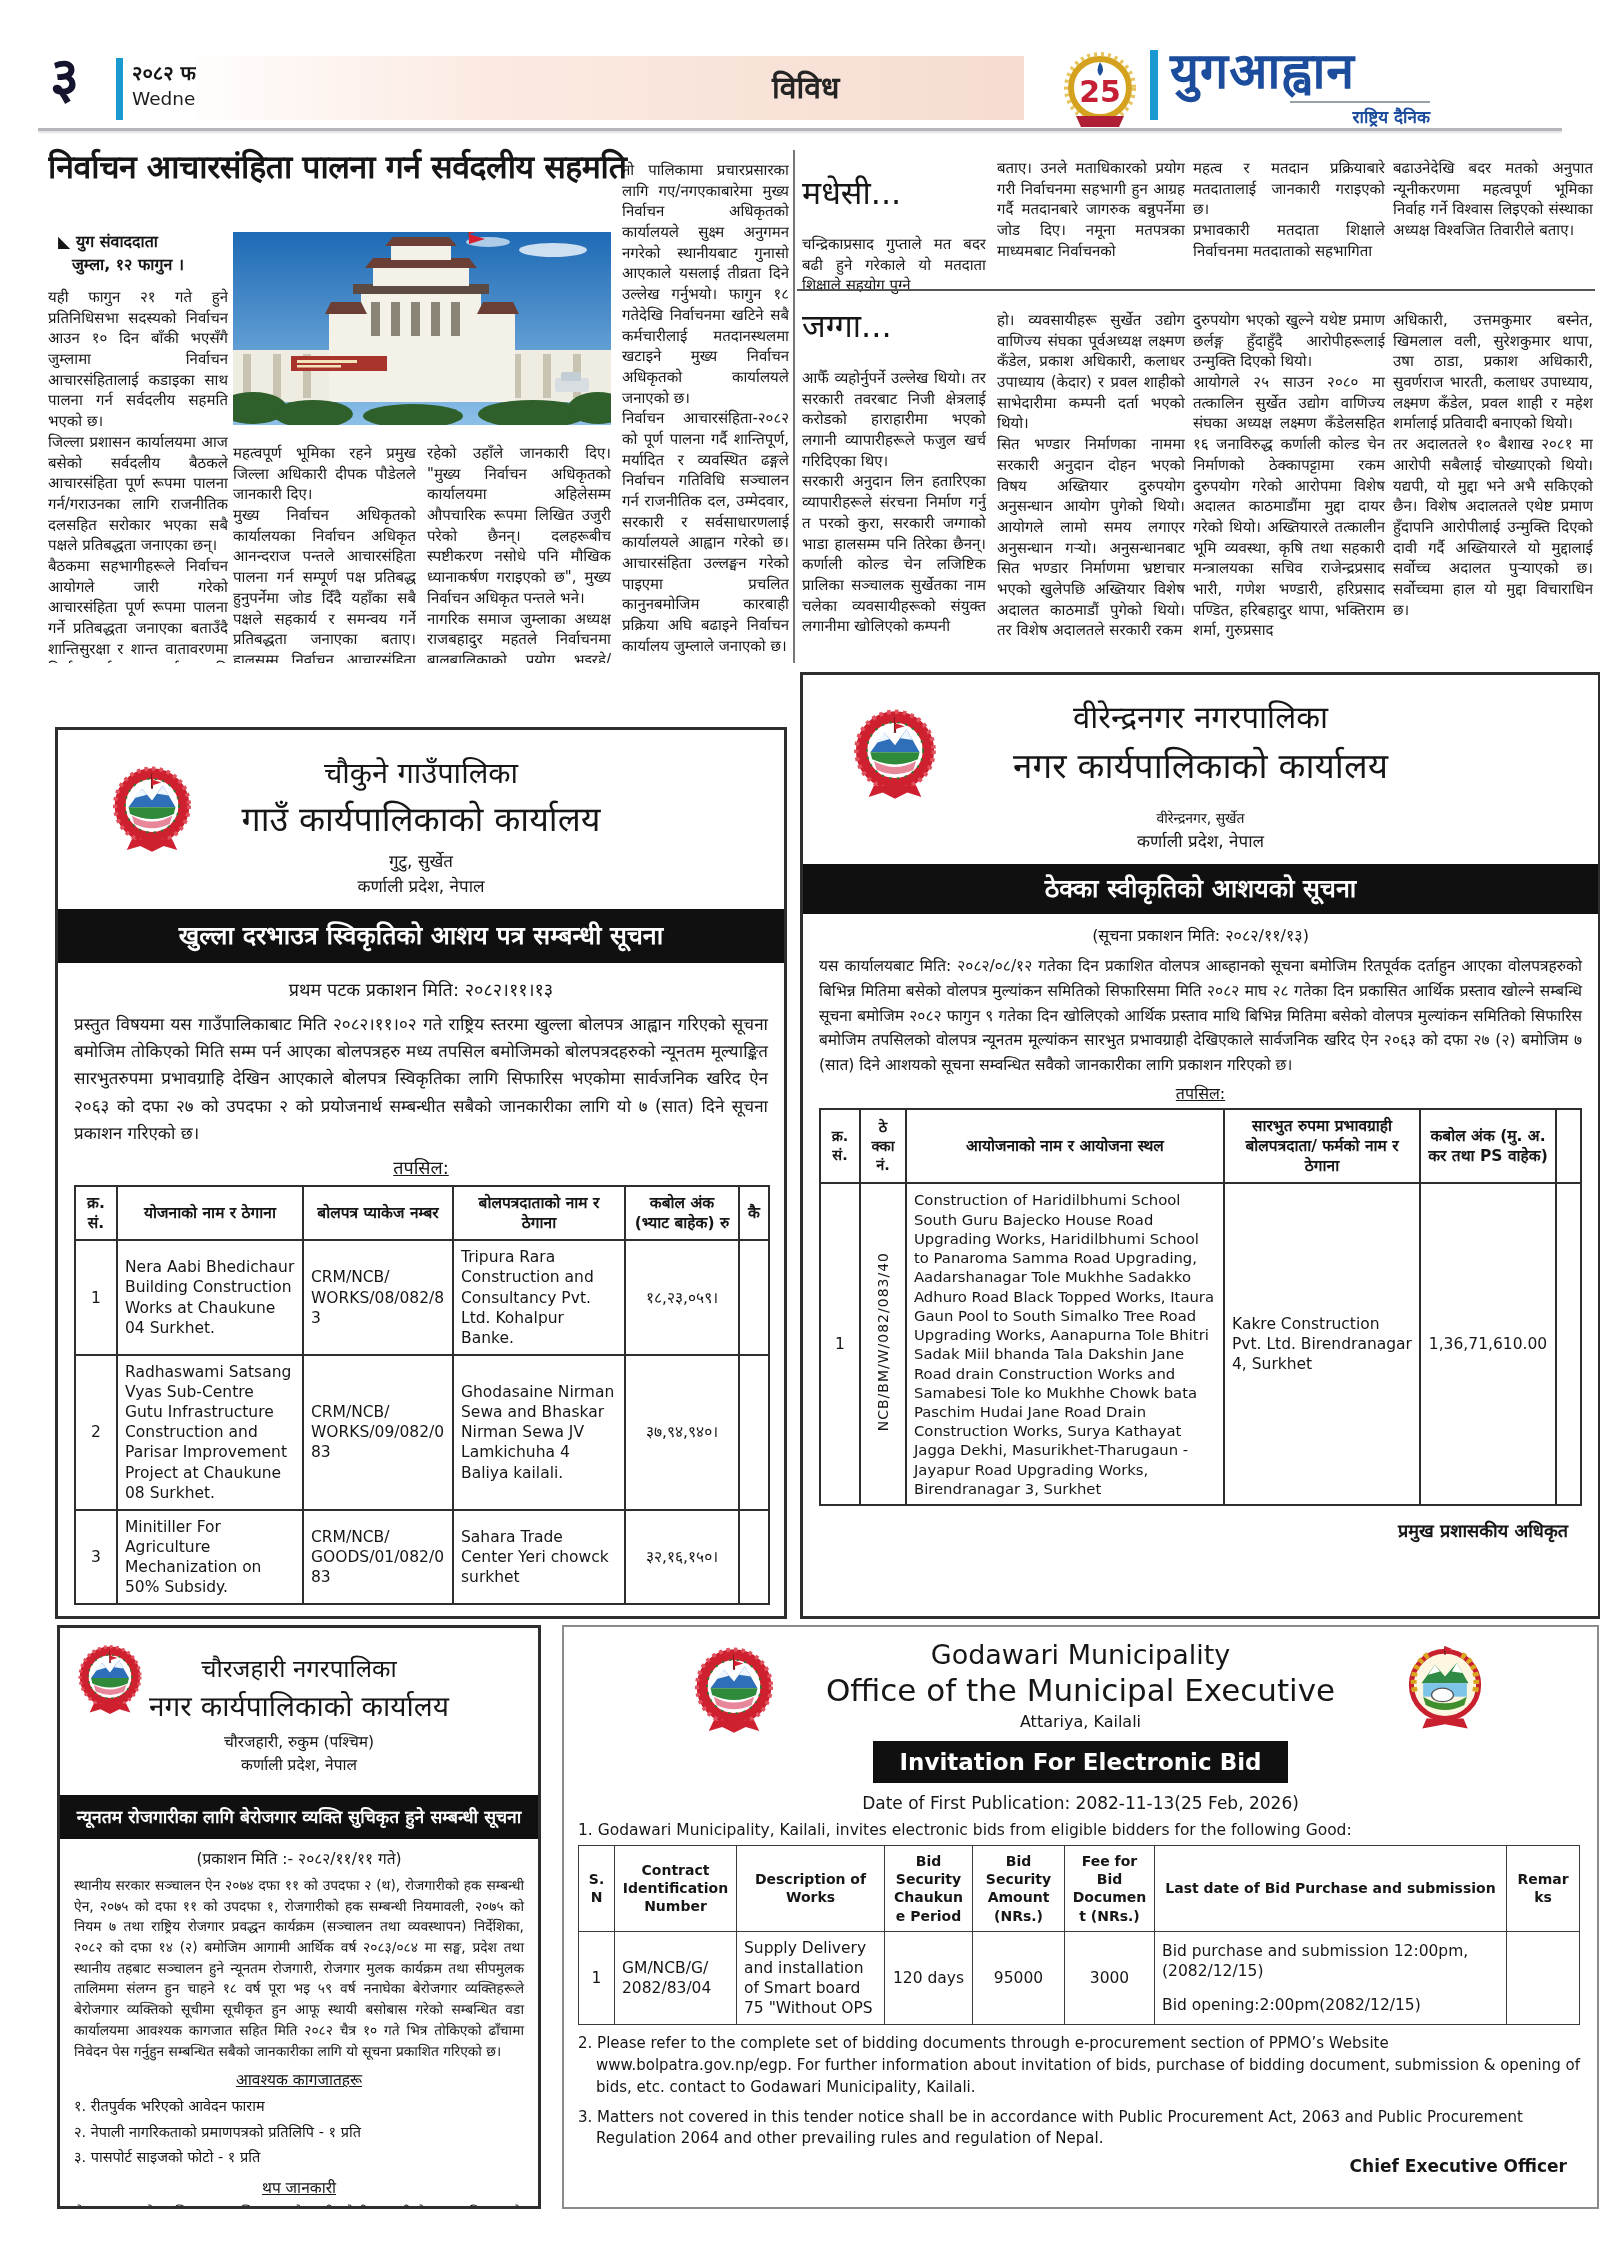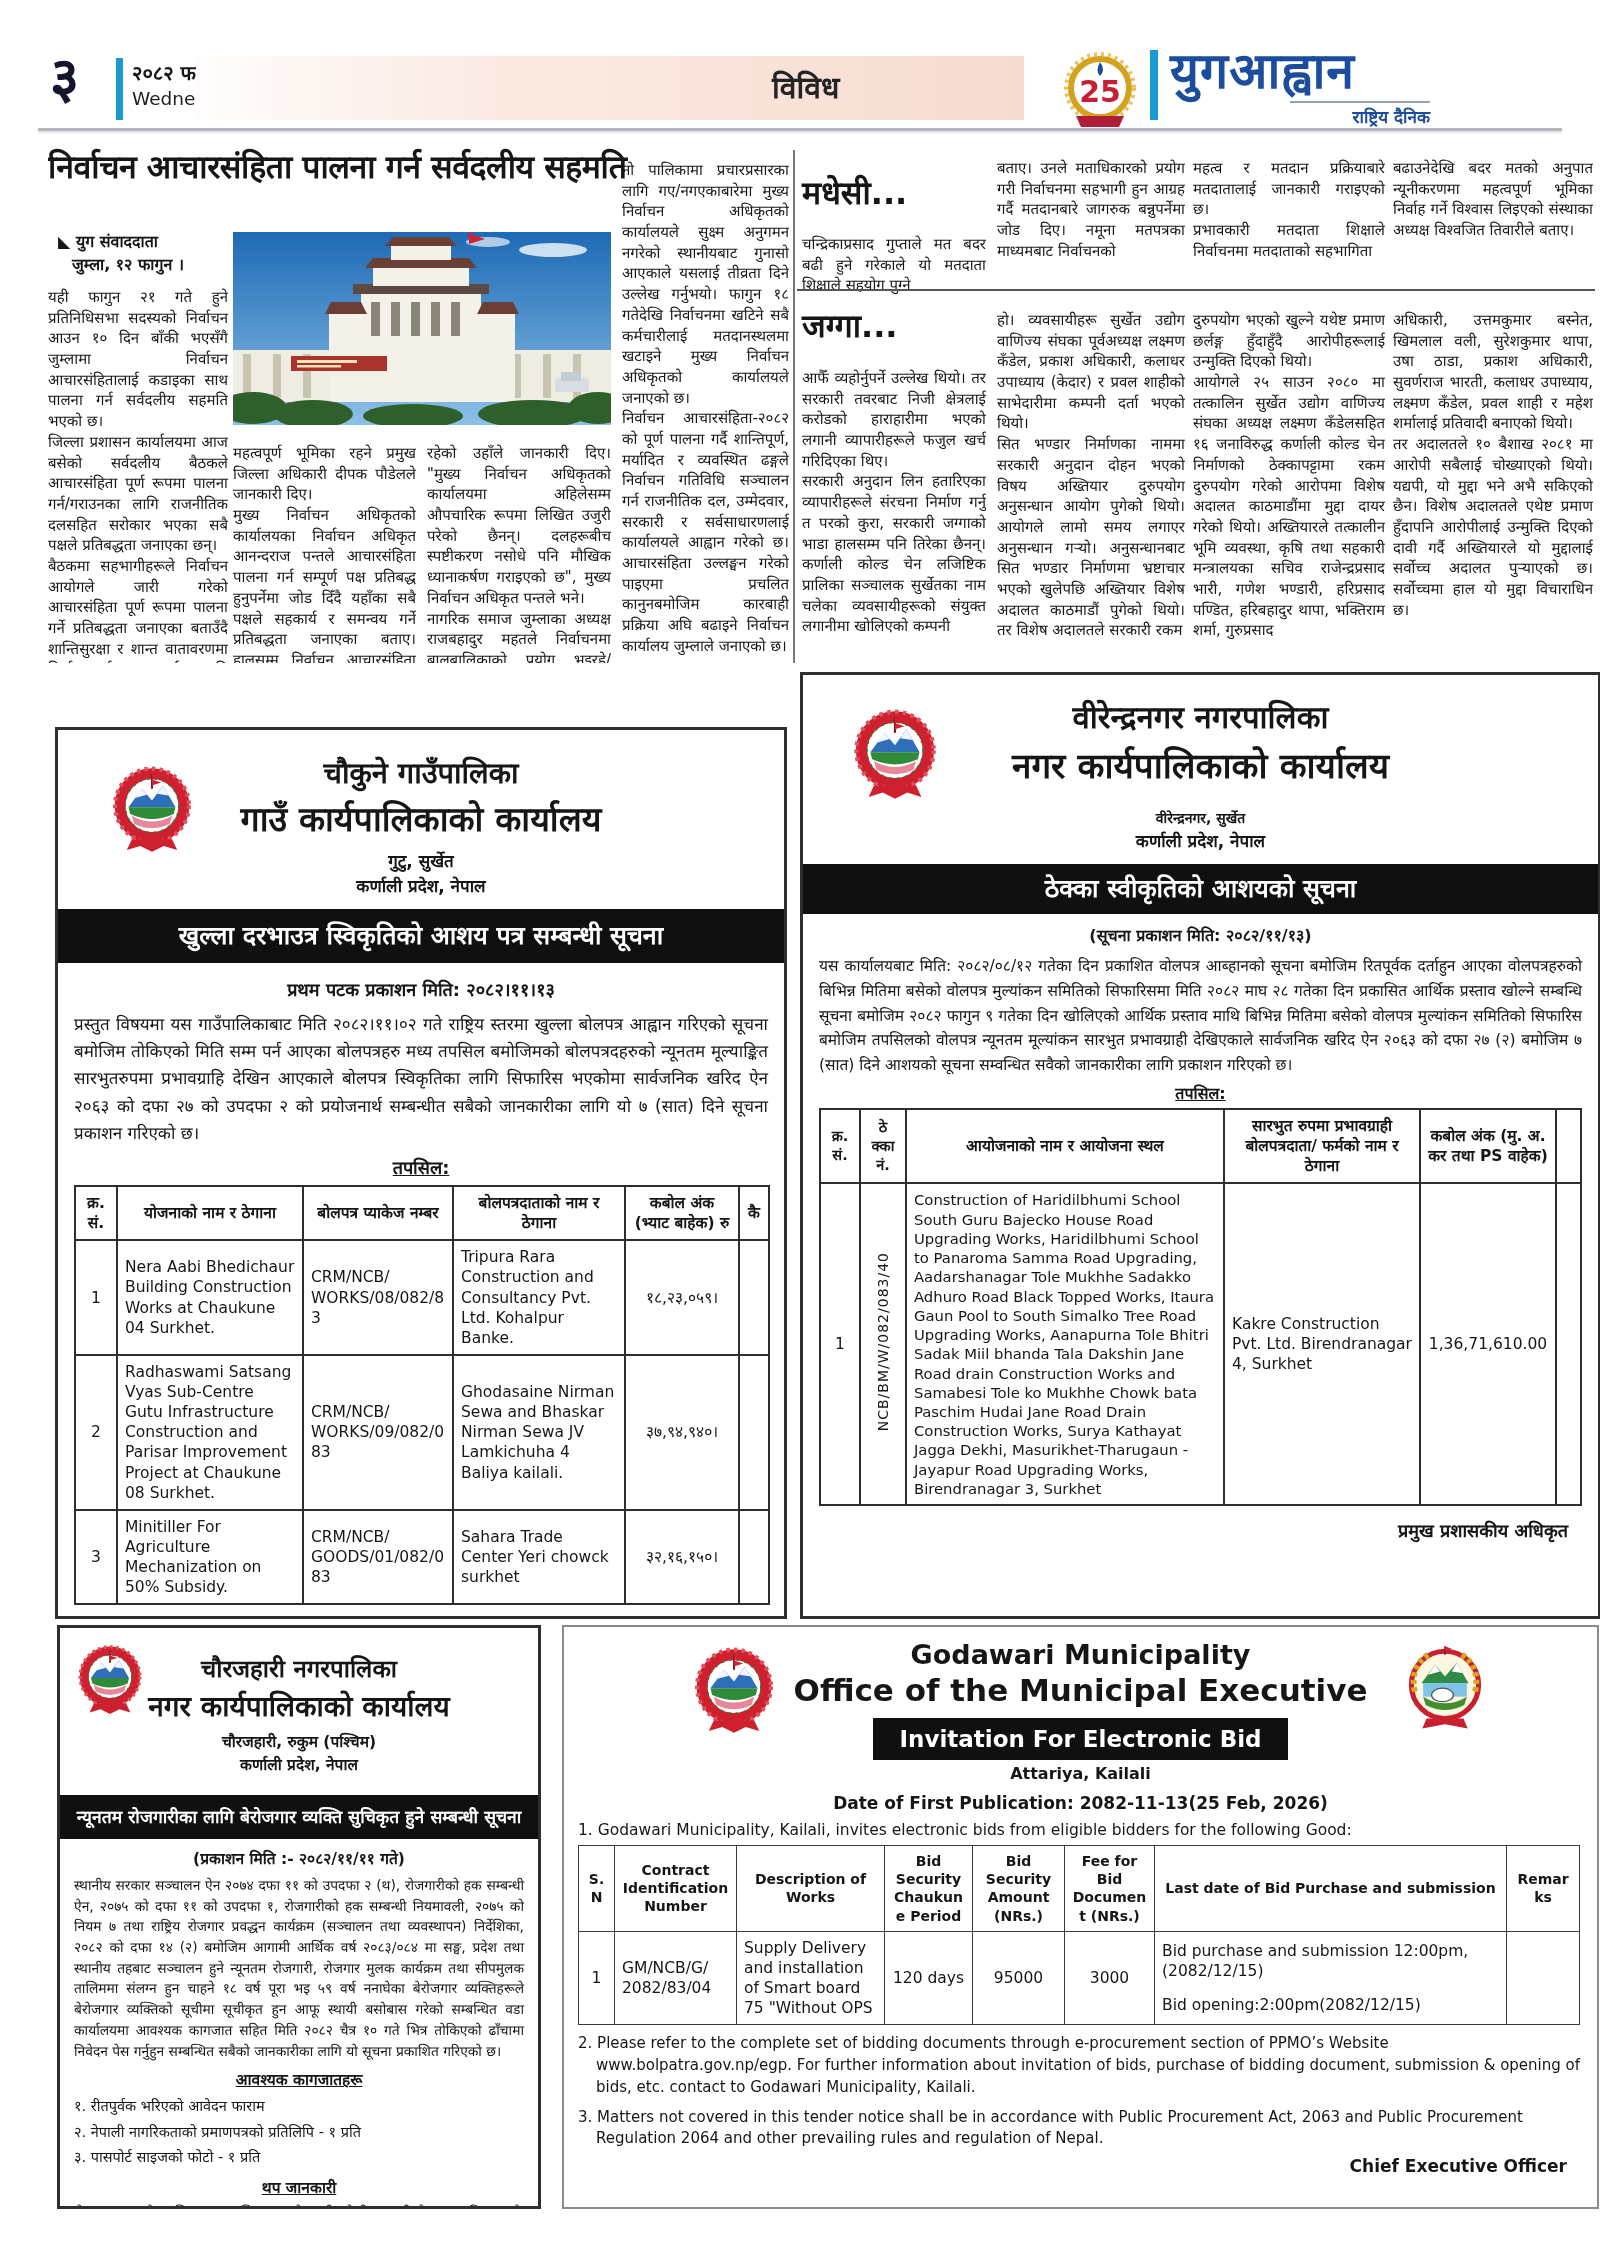--- a/index.html
+++ b/index.html
@@ -1,19 +1,19 @@
 <!DOCTYPE html>
 <html><head>
 <meta charset="utf-8">
 <style>
   html,body{margin:0;padding:0;background:#ddd;}
   #page{position:relative;width:1600px;height:2263px;background:#fff;
         font-family:"DejaVu Sans","Liberation Sans",sans-serif;color:#161616;overflow:hidden;}
   .abs{position:absolute;}
-  .b{font-weight:bold;}
+  .b{font-weight:normal;}
   .ctr{text-align:center;}
   .just{text-align:justify;}
   .pre{white-space:pre-line;}
   .clip{overflow:hidden;}
   
   #pageno{left:50px;top:50px;font-size:56px;font-weight:bold;color:#14142e;line-height:1;}
   #hdr-cyanbar{left:116px;top:58px;width:7px;height:62px;background:#1b9ad2;}
   #hdr-dates{left:132px;top:60px;line-height:1.35;}
   #hdr-dates .np{font-size:20px;font-weight:bold;}
   #hdr-dates .en{font-size:18.5px;color:#1d1d1d;}
@@ -324,22 +324,22 @@
 
   <div class="nbox" id="godawari" style="left:562px;top:1625px;width:1033px;height:580px;border:2px solid #8b8b8b">
     <svg class="abs" style="left:128px;top:14px" width="84" height="97">
         <use href="#np-emblem"></use>
       </svg>
     <svg class="abs" style="right:110px;top:14px" width="84" height="97">
         <use href="#gm-emblem"></use>
       </svg>
     <h1 class="b" style="font-size:27px;margin-top:12px">Godawari Municipality</h1>
     <h1 class="b" style="font-size:31px;margin-top:2px">Office of the Municipal Executive</h1>
+    <div class="ctr b" style="font-size:16px;margin-top:4px">Attariya, Kailali</div>
     <div class="ctr" style="margin-top:10px"><span class="blackbar" style="display:inline-block;padding:8px 26px;font-size:23px">Invitation For Electronic Bid</span></div>
-    <div class="ctr b" style="font-size:16px;margin-top:4px">Attariya, Kailali</div>
     <div class="ctr b" style="font-size:17px;margin-top:10px">Date of First Publication: 2082-11-13(25 Feb, 2026)</div>
     <div style="font-size:15.5px;margin:8px 14px 0">1. Godawari Municipality, Kailali, invites electronic bids from eligible bidders for the following Good:</div>
     <table class="nt nt-light" style="width:1001px;margin:6px 14px 0">
       <colgroup>
           <col style="width:36px">
           <col style="width:122px">
           <col style="width:148px">
           <col style="width:88px">
           <col style="width:92px">
           <col style="width:90px">

